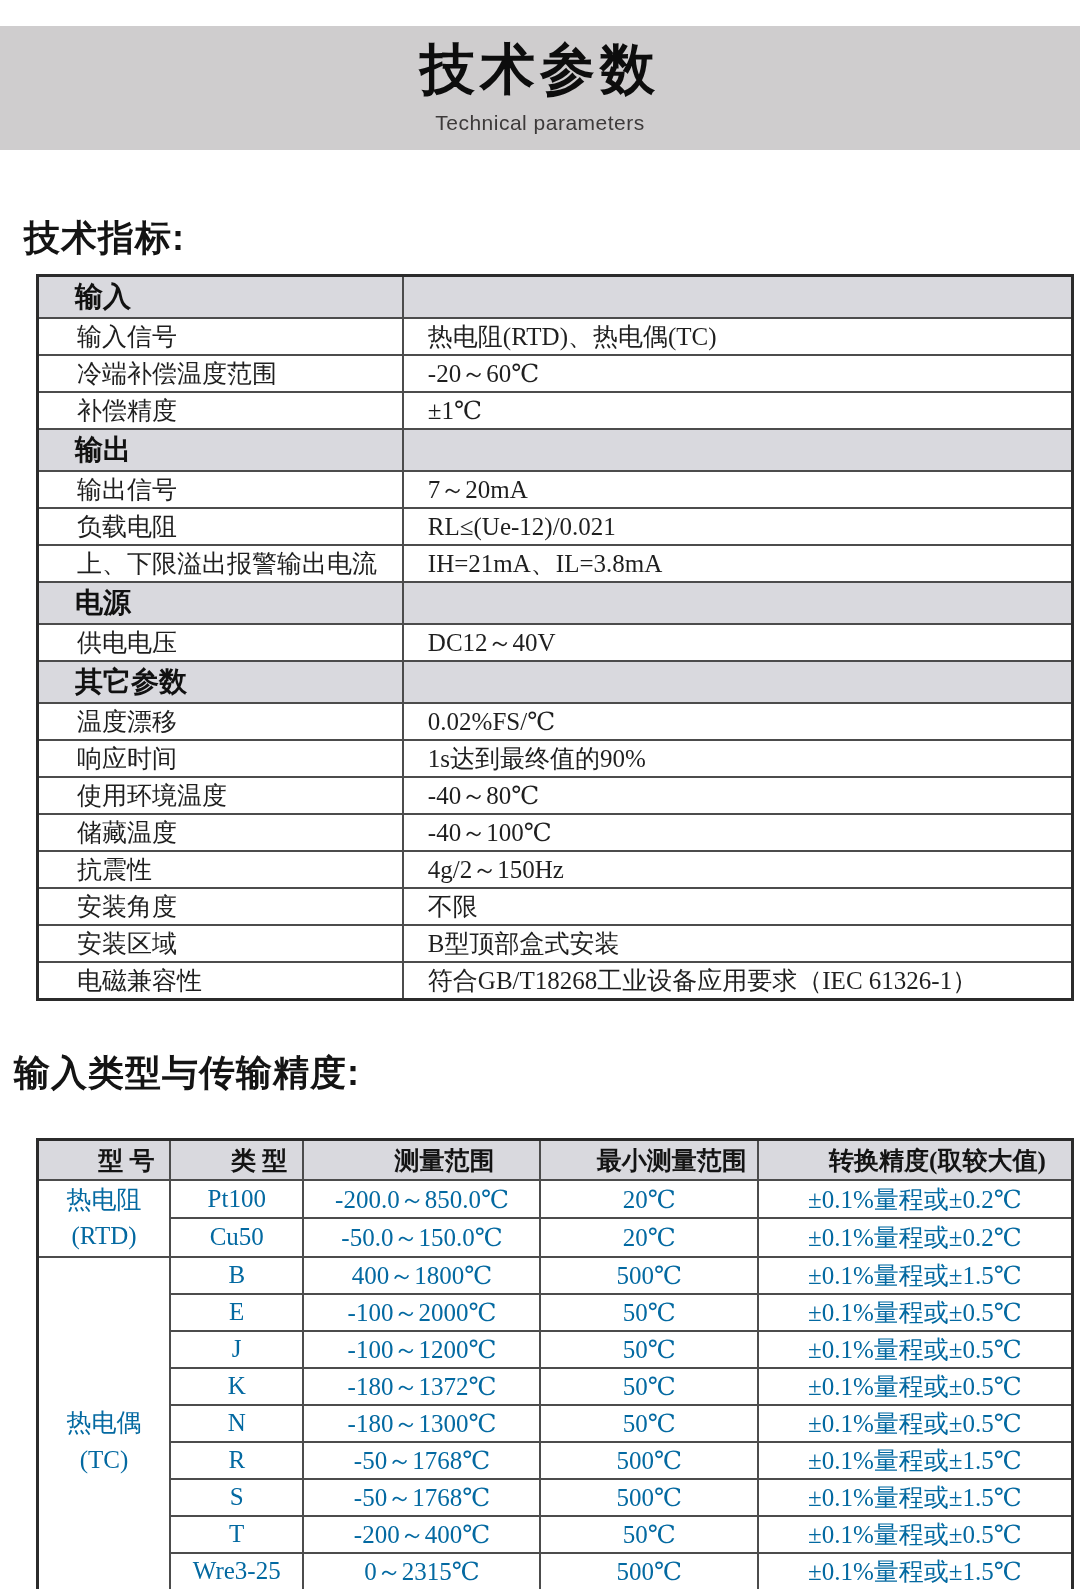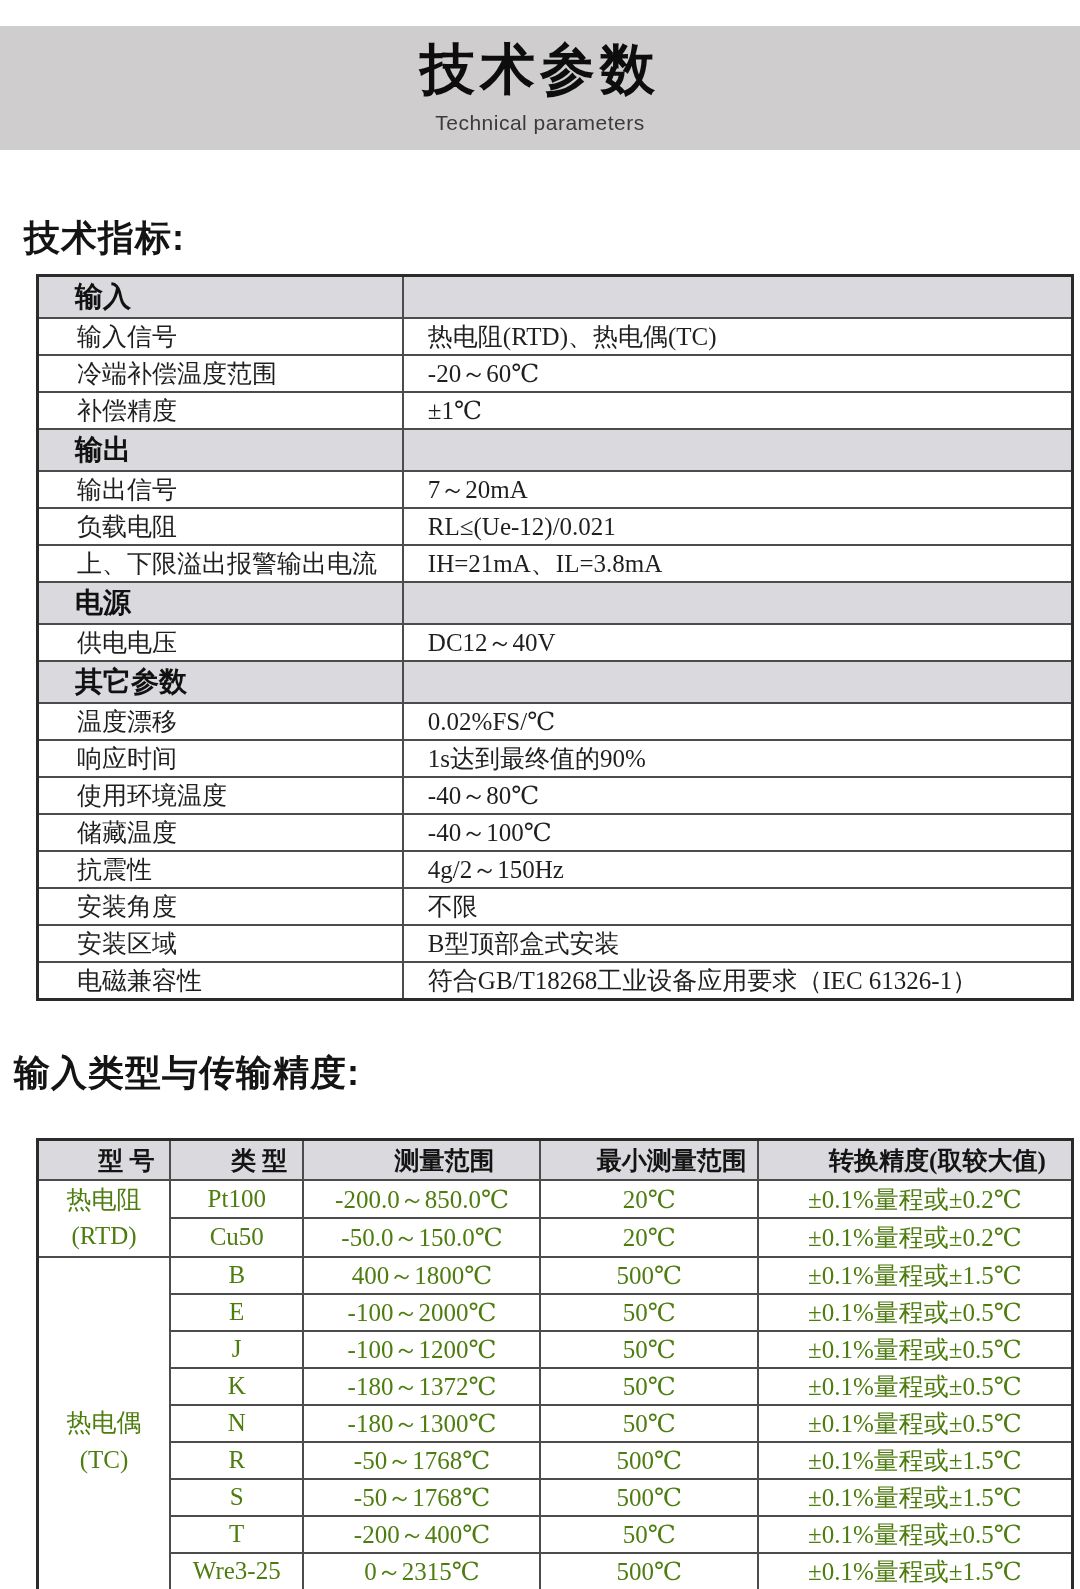--- a/index.html
+++ b/index.html
@@ -52,21 +52,21 @@
   .acc-table{border:3px solid var(--border-dark,#2b2b2b);border-bottom-width:5px;margin-top:40px;}
   .acc-table th{
     border:2px solid var(--border-inner,#4c4c4c);
     background:var(--header-row-gray,#d9d9de);
     height:36px;font-size:25px;font-weight:700;color:#141414;
     font-family:"Liberation Serif","DejaVu Serif",serif;
     text-align:center;vertical-align:middle;padding-left:46px;
   }
   .acc-table td{
     border:2px solid var(--border-inner,#4c4c4c);
-    height:30px;font-size:25px;color:#4d7c0f;
+    height:30px;font-size:25px;color:#0369a1;
     font-family:"Liberation Serif","DejaVu Serif",serif;
     text-align:center;vertical-align:middle;white-space:nowrap;overflow:hidden;
   }
   .acc-table td.model{line-height:1.45;}
 </style>
 </head>
 <body style="--band-gray: #cfcdce; --header-row-gray: #d9d9de; --border-dark: #2b2b2b; --border-inner: #4c4c4c;">
 
 <div class="page">
 

